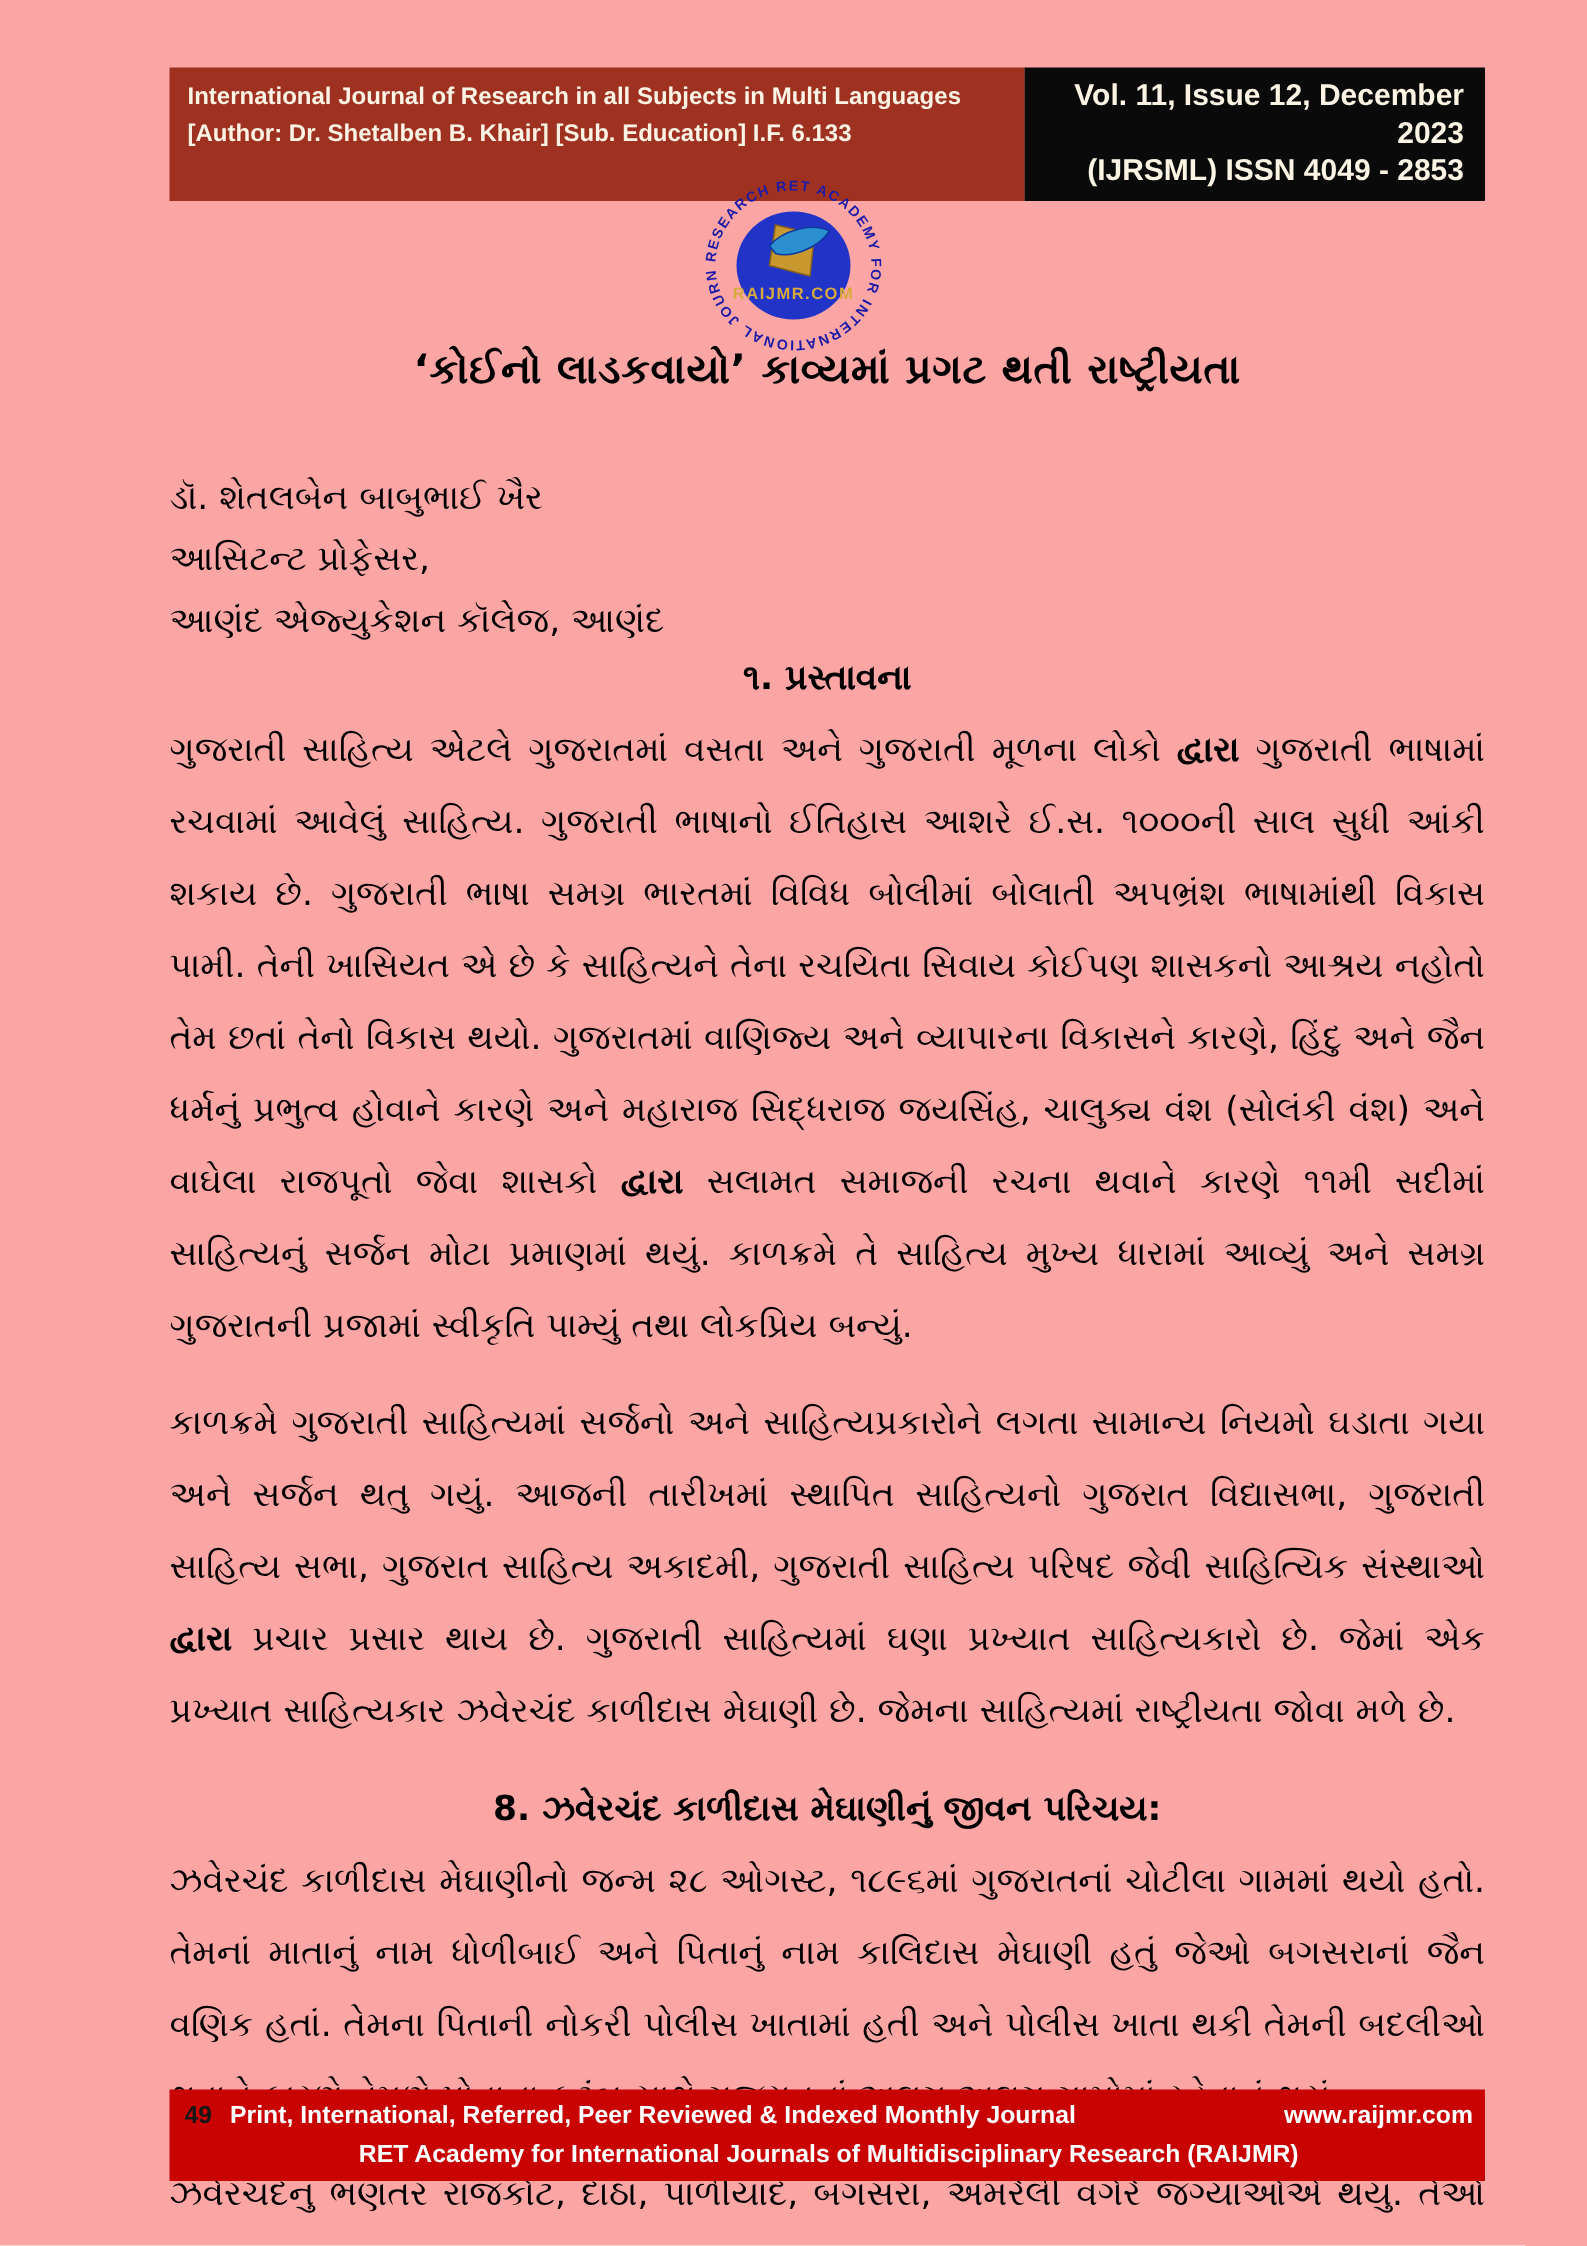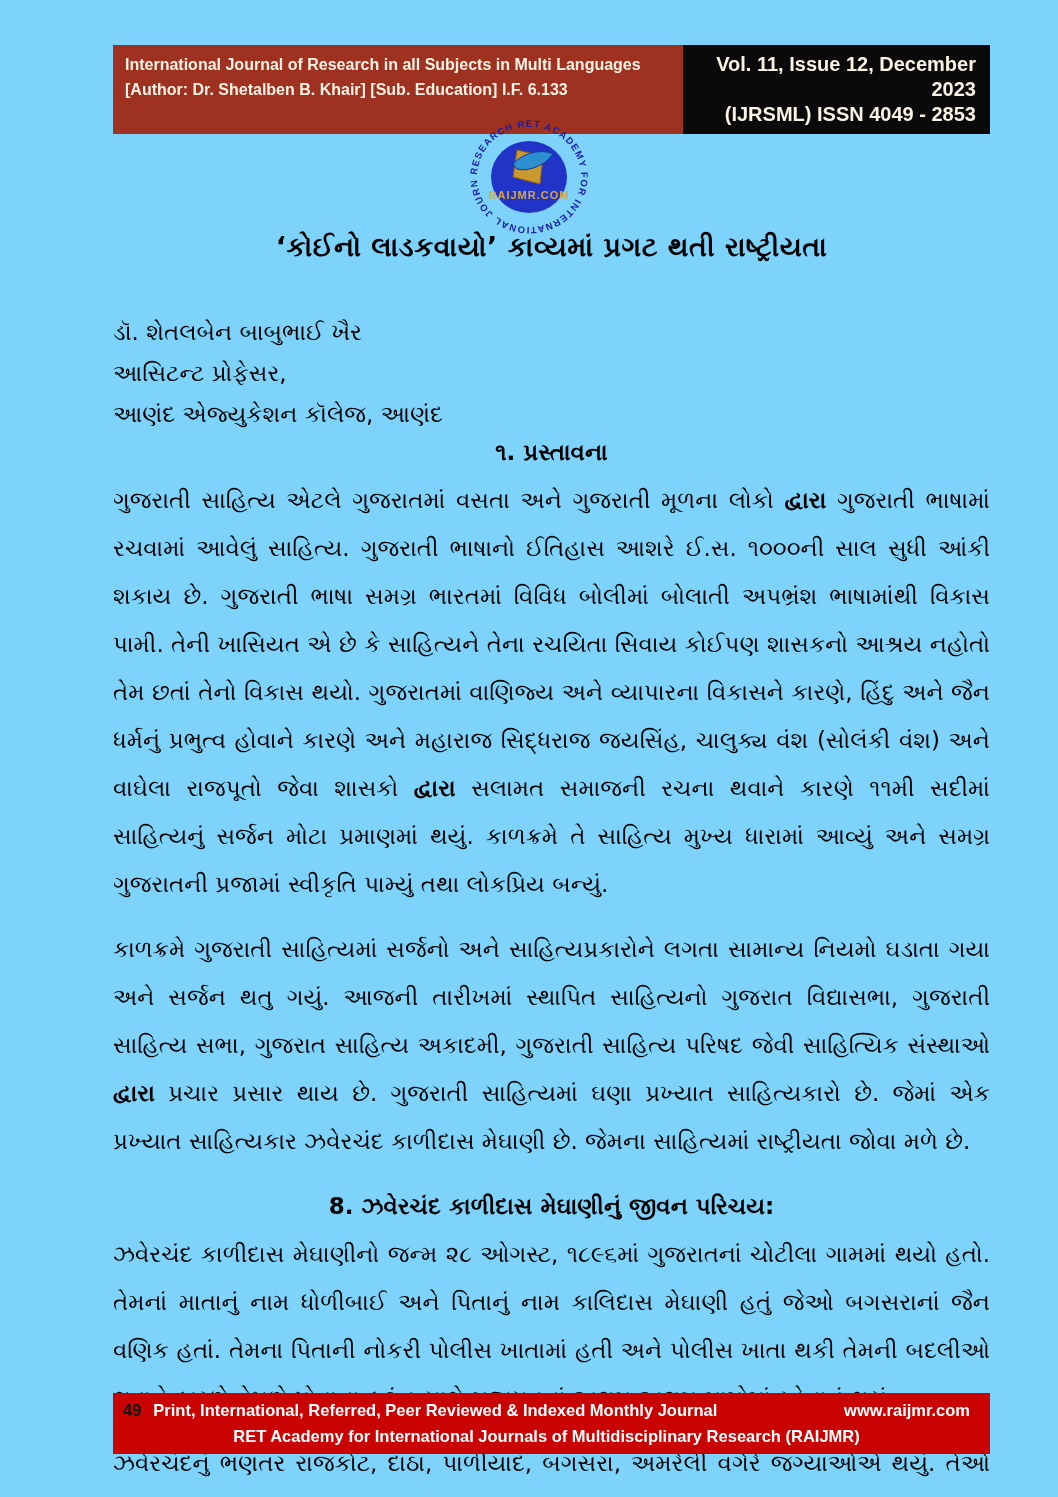--- a/index.html
+++ b/index.html
@@ -1,21 +1,21 @@
 <!DOCTYPE html>
 <html><head>
 <meta charset="utf-8">
 <style>
   * { box-sizing: border-box; }
   html, body { margin: 0; padding: 0; background: #ffffff; }
   .page {
     position: relative;
     width: 1058px;
     height: 1497px;
-    background: #7dd3fc;
+    background: #fca5a5;
     overflow: hidden;
     font-family: "DejaVu Sans", sans-serif;
     color: #000;
   }
   
   .header {
     position: absolute;
     top: 45px; left: 113px; right: 68px;
     display: flex;
     font-family: "Liberation Sans", sans-serif;
@@ -85,21 +85,21 @@
   
   .footer {
     position: absolute;
     top: 1393px; left: 113px; right: 68px;
     background: #C90202;
     color: #ffffff;
     font-family: "Liberation Sans", sans-serif;
     font-weight: bold;
     font-size: 16.5px;
     line-height: 26px;
-    padding: 4px 20px 5px 10px;
+    padding: 4px 8px 5px 10px;
   }
   .footer-row1 { display: flex; align-items: baseline; }
   .footer-pagenum { color: #161616; margin-right: 12px; }
   .footer-left-text { flex: 1; }
   .footer-url { text-align: right; }
   .footer-row2 { text-align: center; }
 </style>
 </head>
 <body>
 

